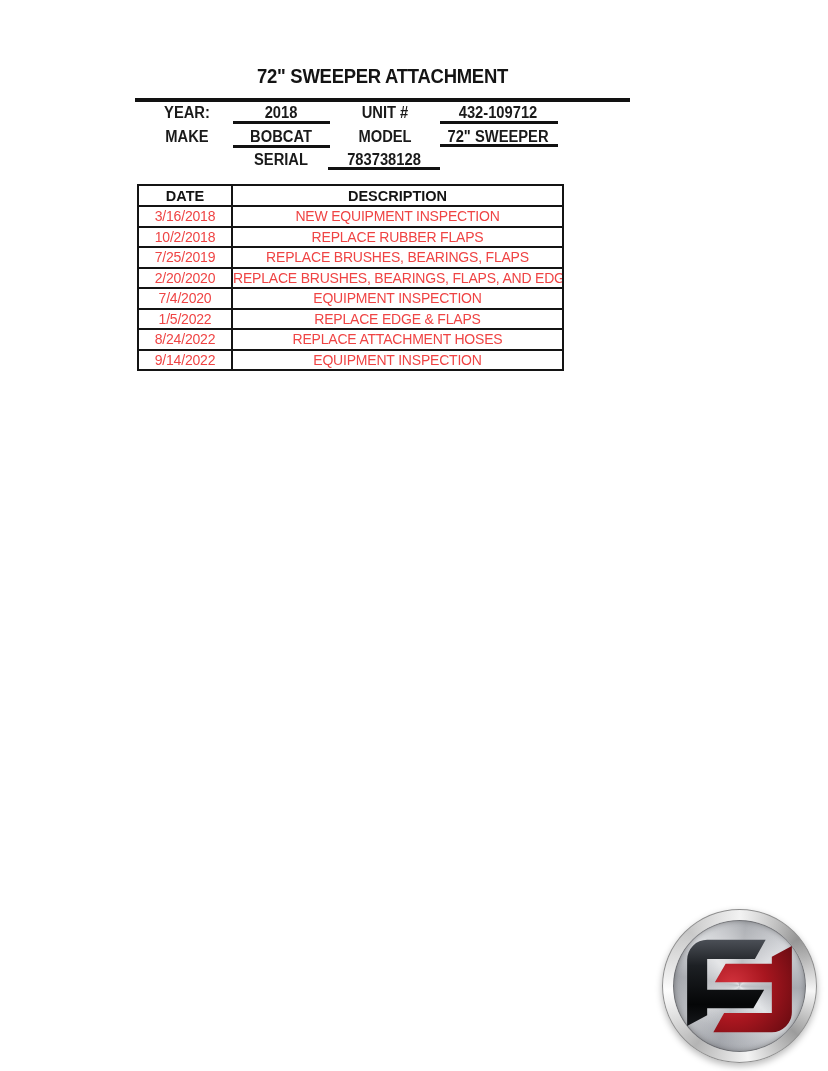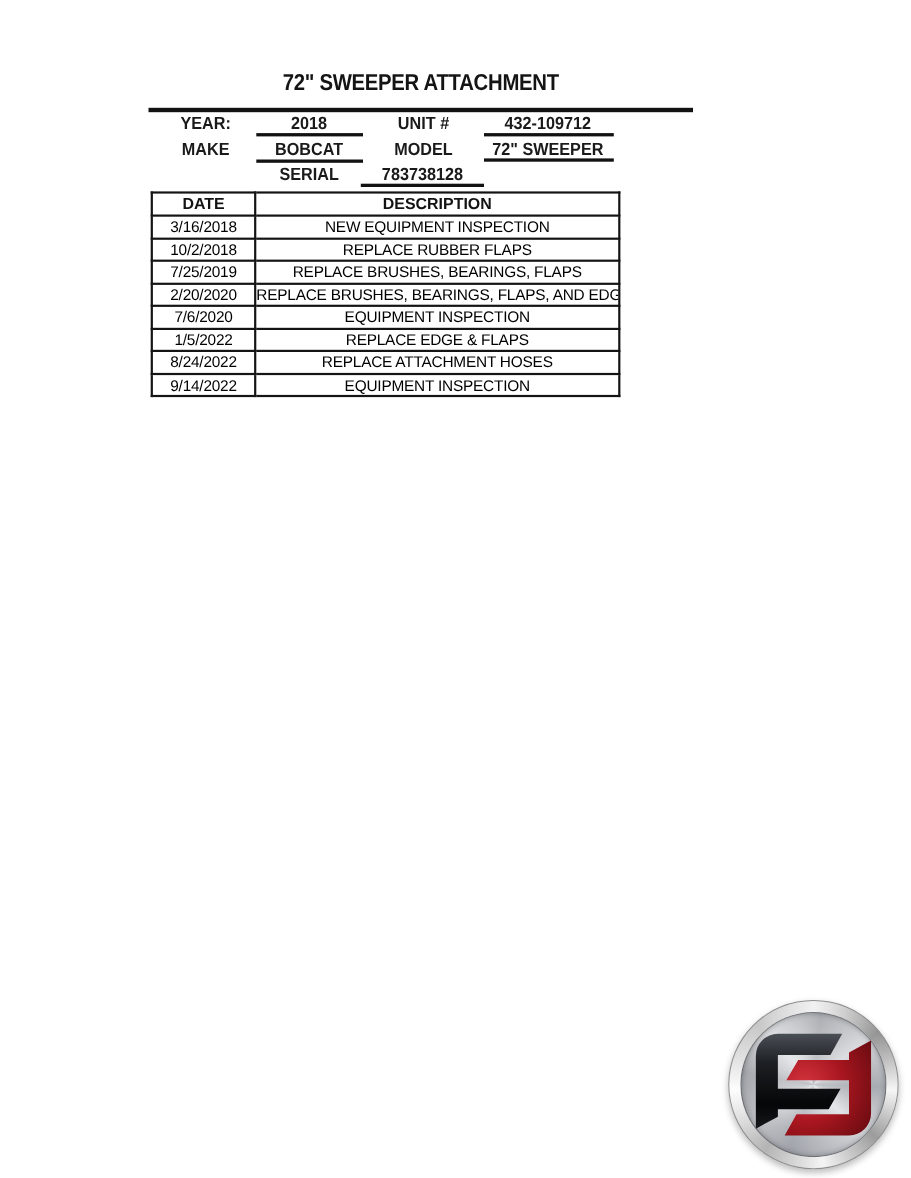--- a/index.html
+++ b/index.html
@@ -24,35 +24,35 @@
     position:absolute; left:135px; top:98px; width:495px; height:4px;
     background:#121212;
   }
   .fld { position:absolute; height:19px; text-align:center;
          font-size:16px; font-weight:bold; color:#1a1a1a;
          transform:scaleX(0.92); white-space:nowrap; }
   .uline { position:absolute; height:3px; background:#121212; }
 
   
   .mtable {
-    position:absolute; left:137px; top:174px; width:425px;
+    position:absolute; left:137px; top:184px; width:425px;
     border-collapse:collapse; table-layout:fixed;padding-left:16px;
   }
   .mtable col.c-date { width:94px; }
   .mtable col.c-desc { width:331px; }
   .mtable th, .mtable td {
     border:2px solid #141414;
     text-align:center; vertical-align:middle;
     white-space:nowrap; overflow:hidden;
   }
   .mtable th {
     height:21px; font-size:14.5px; font-weight:bold; color:#131313;
   }
   .mtable td {
-    height:20.5px; font-size:14px; font-weight:normal; color:#000000;
+    height:20.5px; font-size:14px; font-weight:normal; color:#ef4444;
     letter-spacing:-0.2px;
   }
 
   
   .logo {
     position:absolute; left:662px; top:909px; width:155px; height:154px;
   }
   .logo-ring {
     position:absolute; inset:0; border-radius:50%;
     border:1px solid #8f8f8f;
@@ -121,21 +121,21 @@
         </tr>
     <tr>
           <td>7/25/2019</td>
           <td>REPLACE BRUSHES, BEARINGS, FLAPS</td>
         </tr>
     <tr>
           <td>2/20/2020</td>
           <td>REPLACE BRUSHES, BEARINGS, FLAPS, AND EDGE</td>
         </tr>
     <tr>
-          <td>7/6/2020</td>
+          <td>7/4/2020</td>
           <td>EQUIPMENT INSPECTION</td>
         </tr>
     <tr>
           <td>1/5/2022</td>
           <td>REPLACE EDGE &amp; FLAPS</td>
         </tr>
     <tr>
           <td>8/24/2022</td>
           <td>REPLACE ATTACHMENT HOSES</td>
         </tr>

